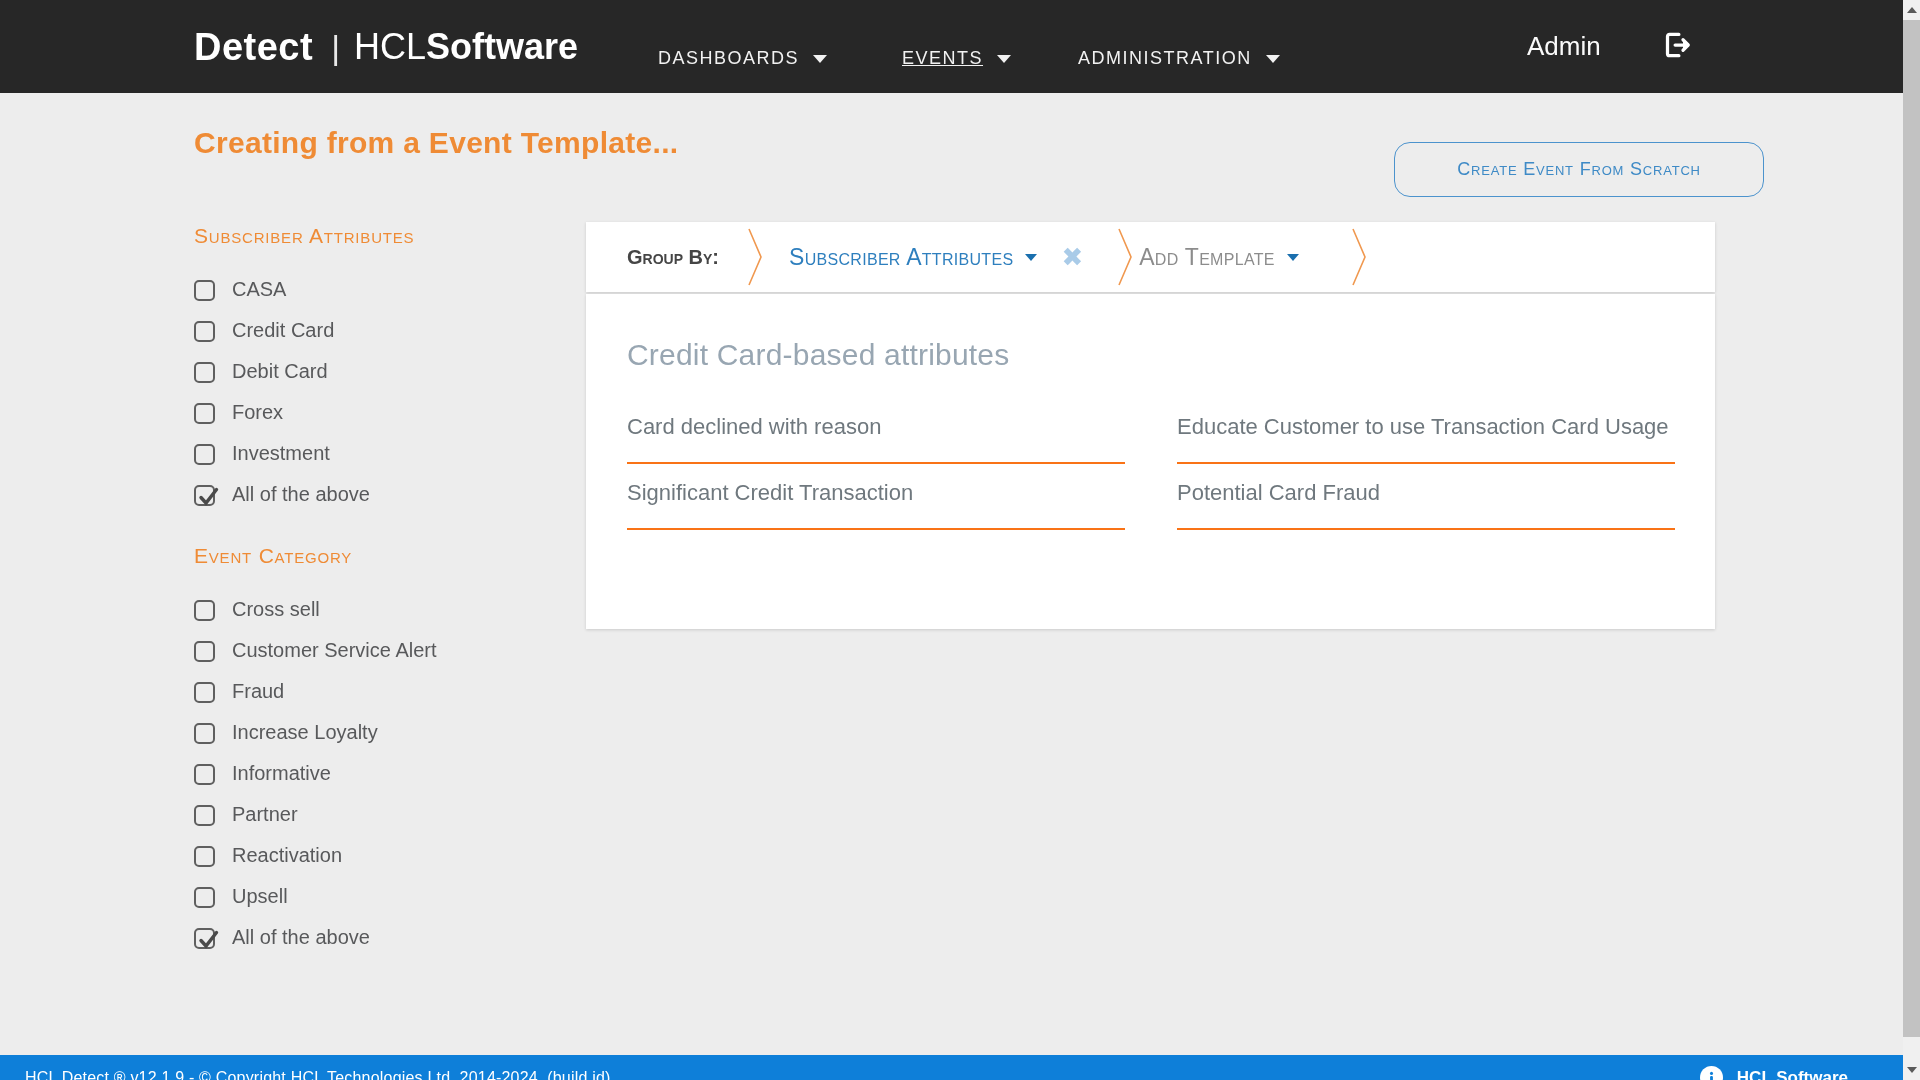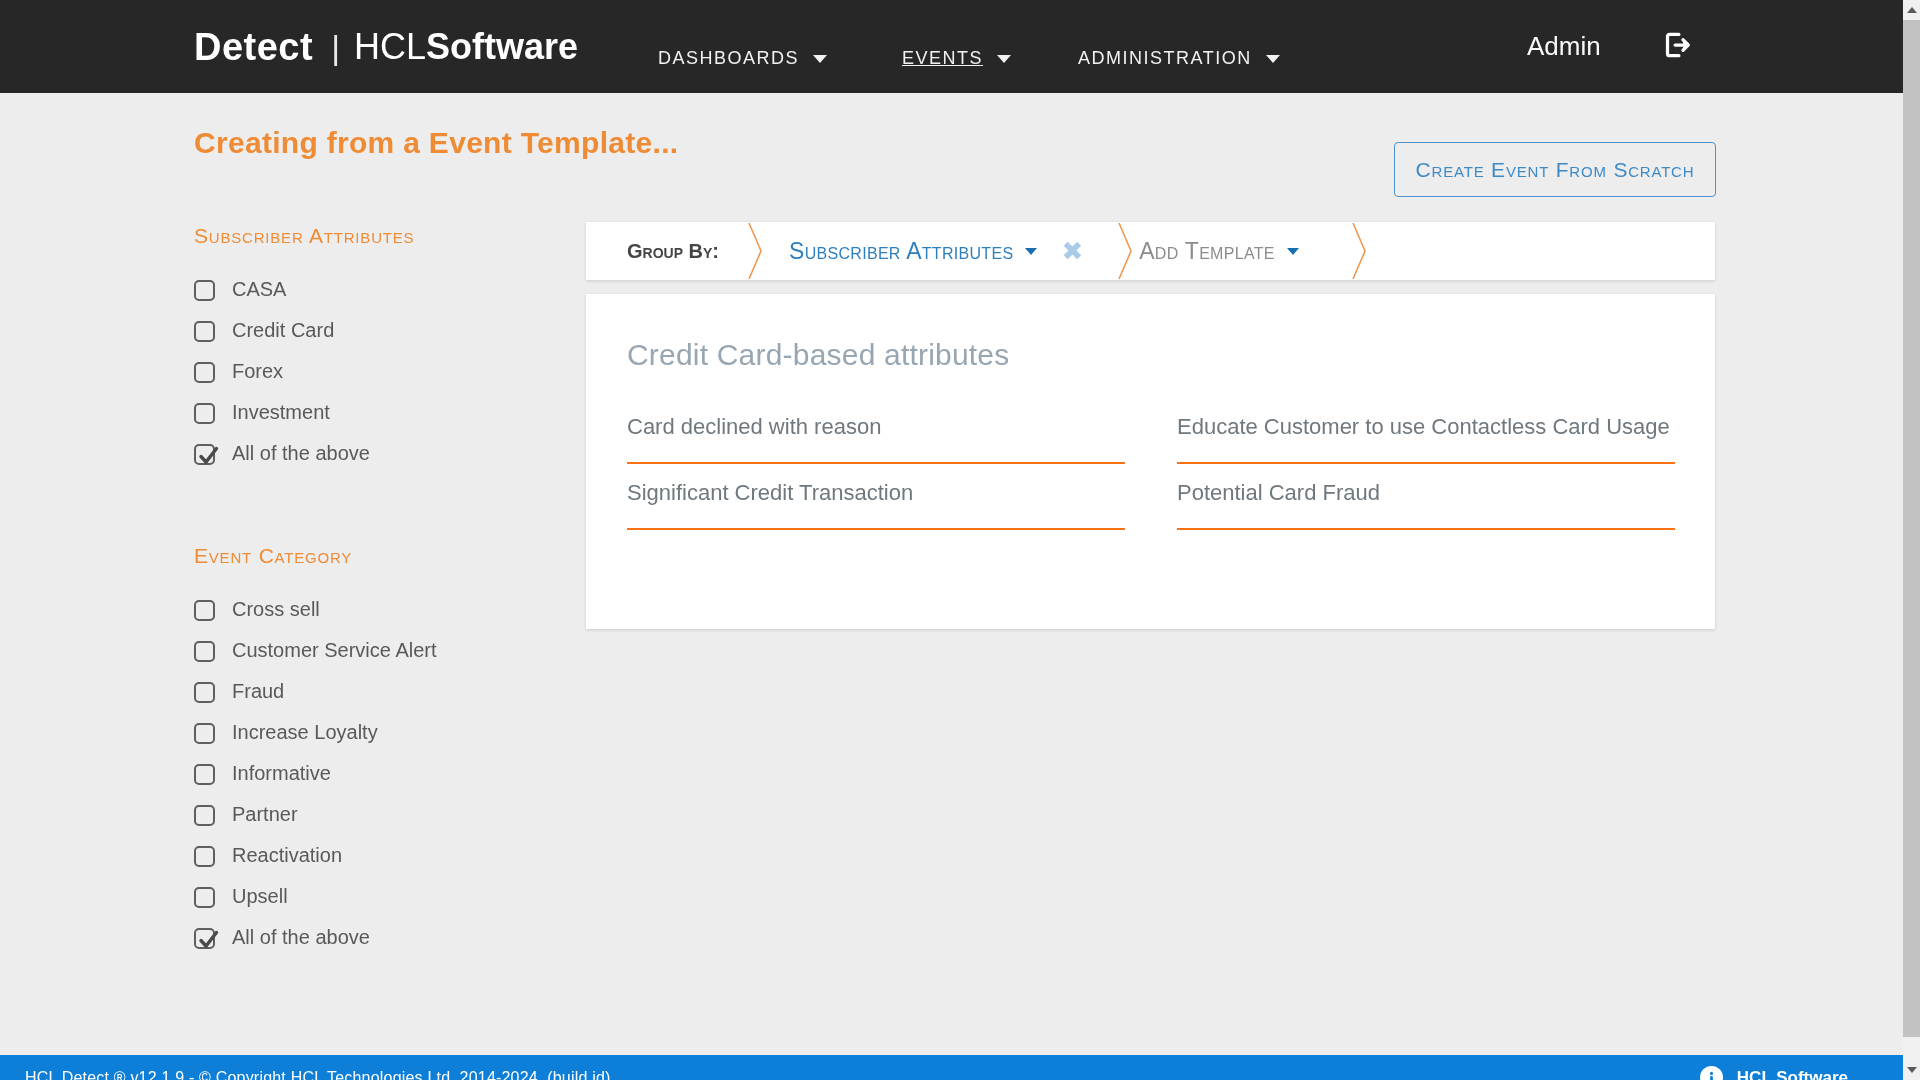--- a/index.html
+++ b/index.html
@@ -21,39 +21,39 @@
     border-top:8px solid #f2f2f2; display:inline-block; }
   .menu-0 { left:658px; } .menu-1 { left:902px;text-decoration:underline; } .menu-2 { left:1078px; }
   .nav-user { position:absolute; left:1527px; top:0; height:93px; display:flex; align-items:center;
     color:#fafafa; font-size:26px; cursor:pointer; }
   .logout-btn { position:absolute; left:1662px; top:0; height:93px; display:flex; align-items:center;
     background:none; border:none; cursor:pointer; }
 
   
   .page-title { position:absolute; left:194px; top:126px; font-size:30px; font-weight:700;
     color:#ef8b35; letter-spacing:0.3px; }
-  .create-btn { position:absolute; left:1394px; top:142px; width:322px; height:55px;
-    background:transparent; border:1px solid #4c93cd; border-radius:4px; color:#3e8ac6;
-    font-family:"Liberation Sans", sans-serif; font-size:21px; font-variant:small-caps;
+  .create-btn { position:absolute; left:1394px; top:142px; width:370px; height:55px;
+    background:transparent; border:1px solid #4c93cd; border-radius:16px; color:#3e8ac6;
+    font-family:"Liberation Sans", sans-serif; font-size:18px; font-variant:small-caps;
     letter-spacing:0.8px; cursor:pointer; }
 
   
   .filter-group { position:absolute; left:194px; width:360px; }
   .filter-group.g0 { top:224px; } .filter-group.g1 { top:544px; }
   .filter-heading { font-size:21px; font-weight:400; font-variant:small-caps;
     color:#ef8b35; letter-spacing:0.8px; margin-bottom:12px; }
   .option-row { height:41px; display:flex; align-items:flex-end; cursor:pointer; }
   .checkbox { width:21px; height:21px; border:2px solid #5f5f5f; border-radius:5px;
     margin-right:17px; position:relative; flex:0 0 auto; background:transparent; }
   .checkbox svg { position:absolute; left:-1px; top:-3px; display:none; }
   .option-row.checked .checkbox svg { display:block; }
   .option-label { font-size:20px; color:#58595b; }
 
   
-  .toolbar-card { position:absolute; left:586px; top:222px; width:1129px; height:58px;
+  .toolbar-card { position:absolute; left:586px; top:222px; width:1129px; height:70px;
     background:#fff; box-shadow:0 1px 3px rgba(0,0,0,0.15); display:flex; align-items:center;
     padding-left:41px; }
   .groupby-label { font-size:20px; font-weight:700; font-variant:small-caps; color:#454545; }
   .chev-sep { margin:0 0 0 28px; flex:0 0 auto; }
   .dropdown { display:flex; align-items:center; cursor:pointer; }
   .dropdown .caret { border-top-color:#1a6fae; border-left-width:6px; border-right-width:6px;
     border-top-width:7px; margin-left:12px; }
   .selected-group { margin-left:26px; }
   .selected-group .dd-label { font-size:23px; font-variant:small-caps; color:#2e7fbe; letter-spacing:0.3px; }
   .remove-x { margin-left:24px; font-size:26px; font-weight:700; color:#a9cbe8;
@@ -145,20 +145,26 @@
     <span class="option-label">CASA</span>
   </div>
 
   <div class="option-row">
     <span class="checkbox">
       
     </span>
     <span class="option-label">Credit Card</span>
   </div>
 
+  <div class="option-row">
+    <span class="checkbox">
+      
+    </span>
+    <span class="option-label">Debit Card</span>
+  </div>
 
   <div class="option-row">
     <span class="checkbox">
       
     </span>
     <span class="option-label">Forex</span>
   </div>
 
   <div class="option-row">
     <span class="checkbox">
@@ -274,21 +280,21 @@
 <section class="content-card">
   <h2 class="attributes-heading">Credit Card-based attributes</h2>
   <div class="attr-grid" id="attr-grid">
       <div class="attr-col">
   <div class="attr-item">Card declined with reason</div>
 
   <div class="attr-item">Significant Credit Transaction</div>
 
 </div>
       <div class="attr-col">
-  <div class="attr-item">Educate Customer to use Contactless Card Usage</div>
+  <div class="attr-item">Educate Customer to use Transaction Card Usage</div>
 
   <div class="attr-item">Potential Card Fraud</div>
 </div>
     </div>
 </section>
 
 <footer class="footer">
   <span class="footer-copy">HCL Detect ® v12.1.9 - © Copyright HCL Technologies Ltd. 2014-2024. (build id)</span>
   <div class="footer-brand">
     <span class="info-icon">

